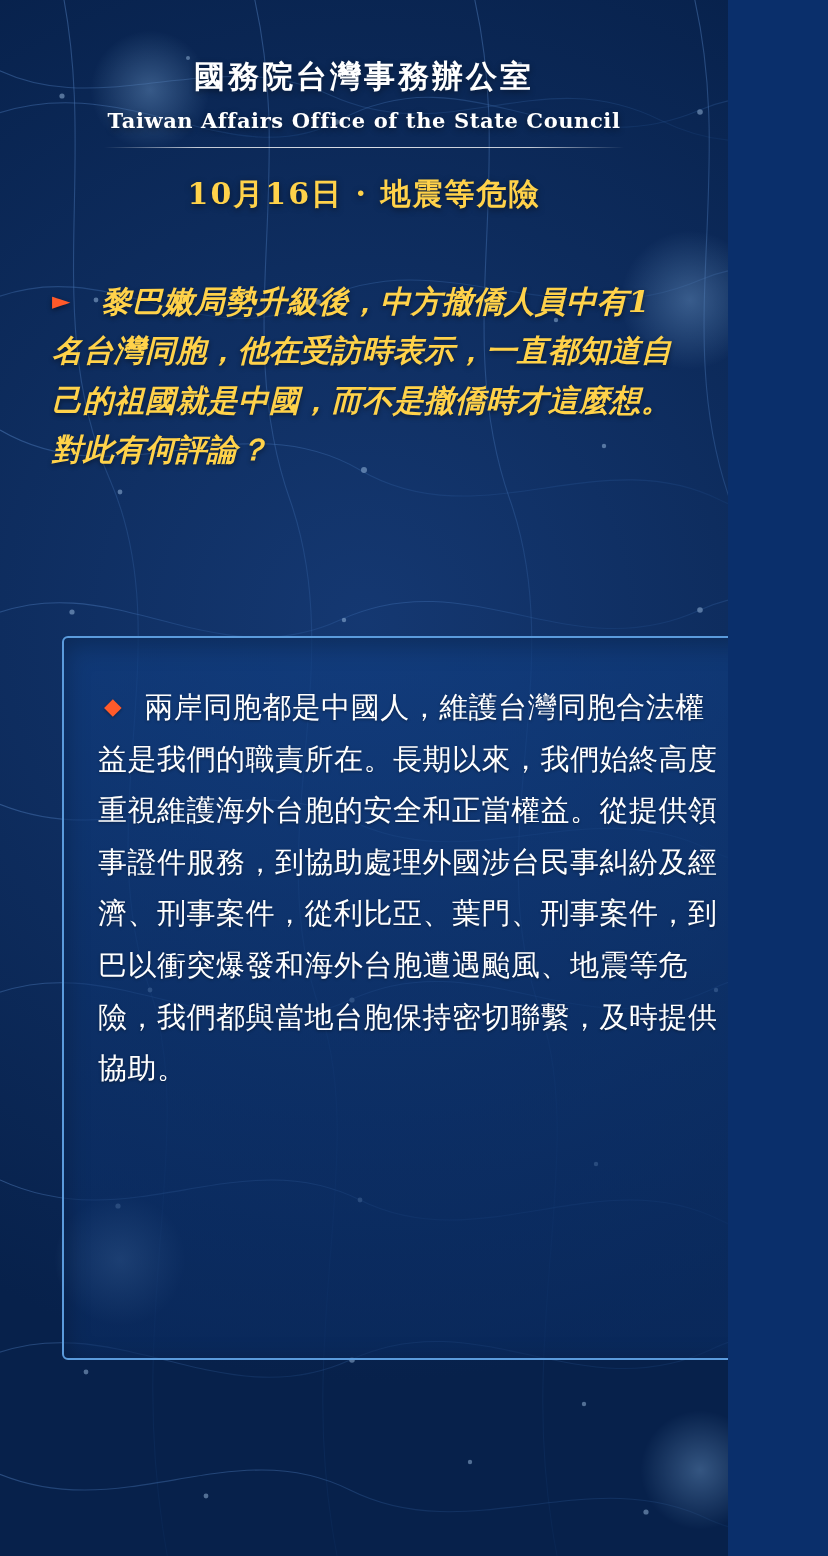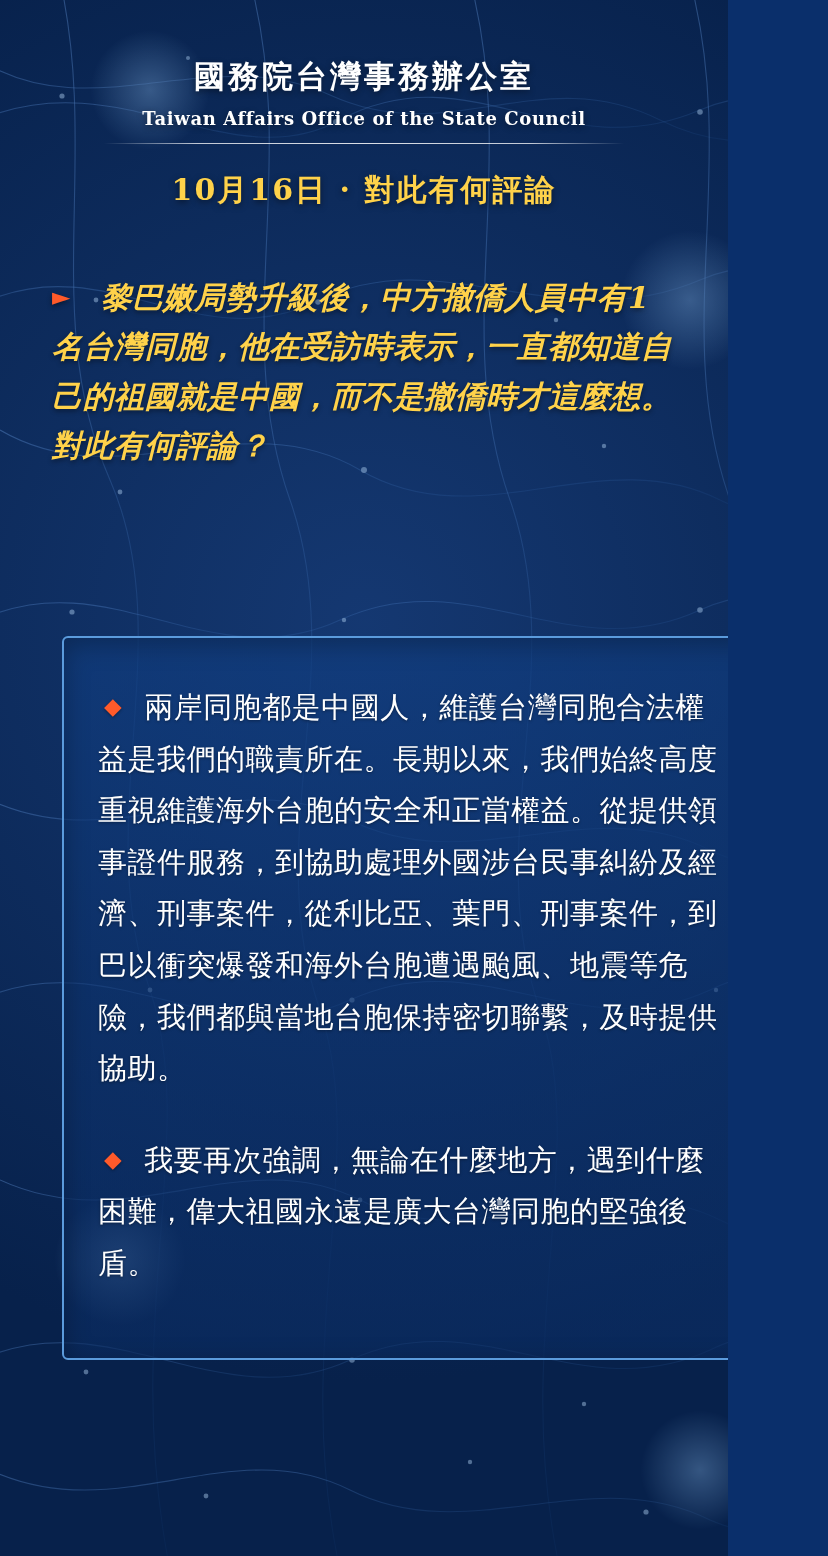--- a/index.html
+++ b/index.html
@@ -53,21 +53,21 @@
     font-weight: bold;
     color: #ffffff;
     font-size: 31px;
     letter-spacing: 3px;
     text-shadow: 0 2px 6px rgba(0,0,0,0.45);
   }
   .org-en {
     font-family: "DejaVu Serif", serif;
     font-weight: bold;
     color: #ffffff;
-    font-size: 18px;
+    font-size: 21px;
     letter-spacing: 0.6px;
     margin-top: 10px;
     text-shadow: 0 2px 6px rgba(0,0,0,0.45);
   }
   .rule {
     width: 520px;
     height: 1px;
     margin: 14px auto 0 auto;
     background: linear-gradient(90deg, rgba(255,255,255,0) 0%, rgba(255,255,255,0.75) 18%, rgba(255,255,255,0.85) 50%, rgba(255,255,255,0.75) 82%, rgba(255,255,255,0) 100%);
   }
@@ -210,29 +210,26 @@
       <circle cx="690" cy="300" r="70"></circle>
       <circle cx="120" cy="1260" r="66"></circle>
       <circle cx="700" cy="1470" r="60"></circle>
     </g>
   </svg>
 
   <div class="header">
     <div class="org-cn">國務院台灣事務辦公室</div>
     <div class="org-en">Taiwan Affairs Office of the State Council</div>
     <div class="rule"></div>
-    <div class="conf-line">10月16日 · 對此有何評論</div>
+    <div class="conf-line">10月16日 · 地震等危險</div>
   </div>
 
   <div class="question">
     <span class="q-marker">►</span><span>黎巴嫩局勢升級後，中方撤僑人員中有1名台灣同胞，他在受訪時表示，一直都知道自己的祖國就是中國，而不是撤僑時才這麼想。對此有何評論？</span>
   </div>
 
   <div class="answer-card">
     <div class="para">
       <span class="bullet">◆</span><span>兩岸同胞都是中國人，維護台灣同胞合法權益是我們的職責所在。長期以來，我們始終高度重視維護海外台胞的安全和正當權益。從提供領事證件服務，到協助處理外國涉台民事糾紛及經濟、刑事案件，從利比亞、葉門、刑事案件，到巴以衝突爆發和海外台胞遭遇颱風、地震等危險，我們都與當地台胞保持密切聯繫，及時提供協助。</span>
     </div>
-    <div class="para">
-      <span class="bullet">◆</span><span>我要再次強調，無論在什麼地方，遇到什麼困難，偉大祖國永遠是廣大台灣同胞的堅強後盾。</span>
-    </div>
   </div>
 
 </div>
 
 </body></html>

